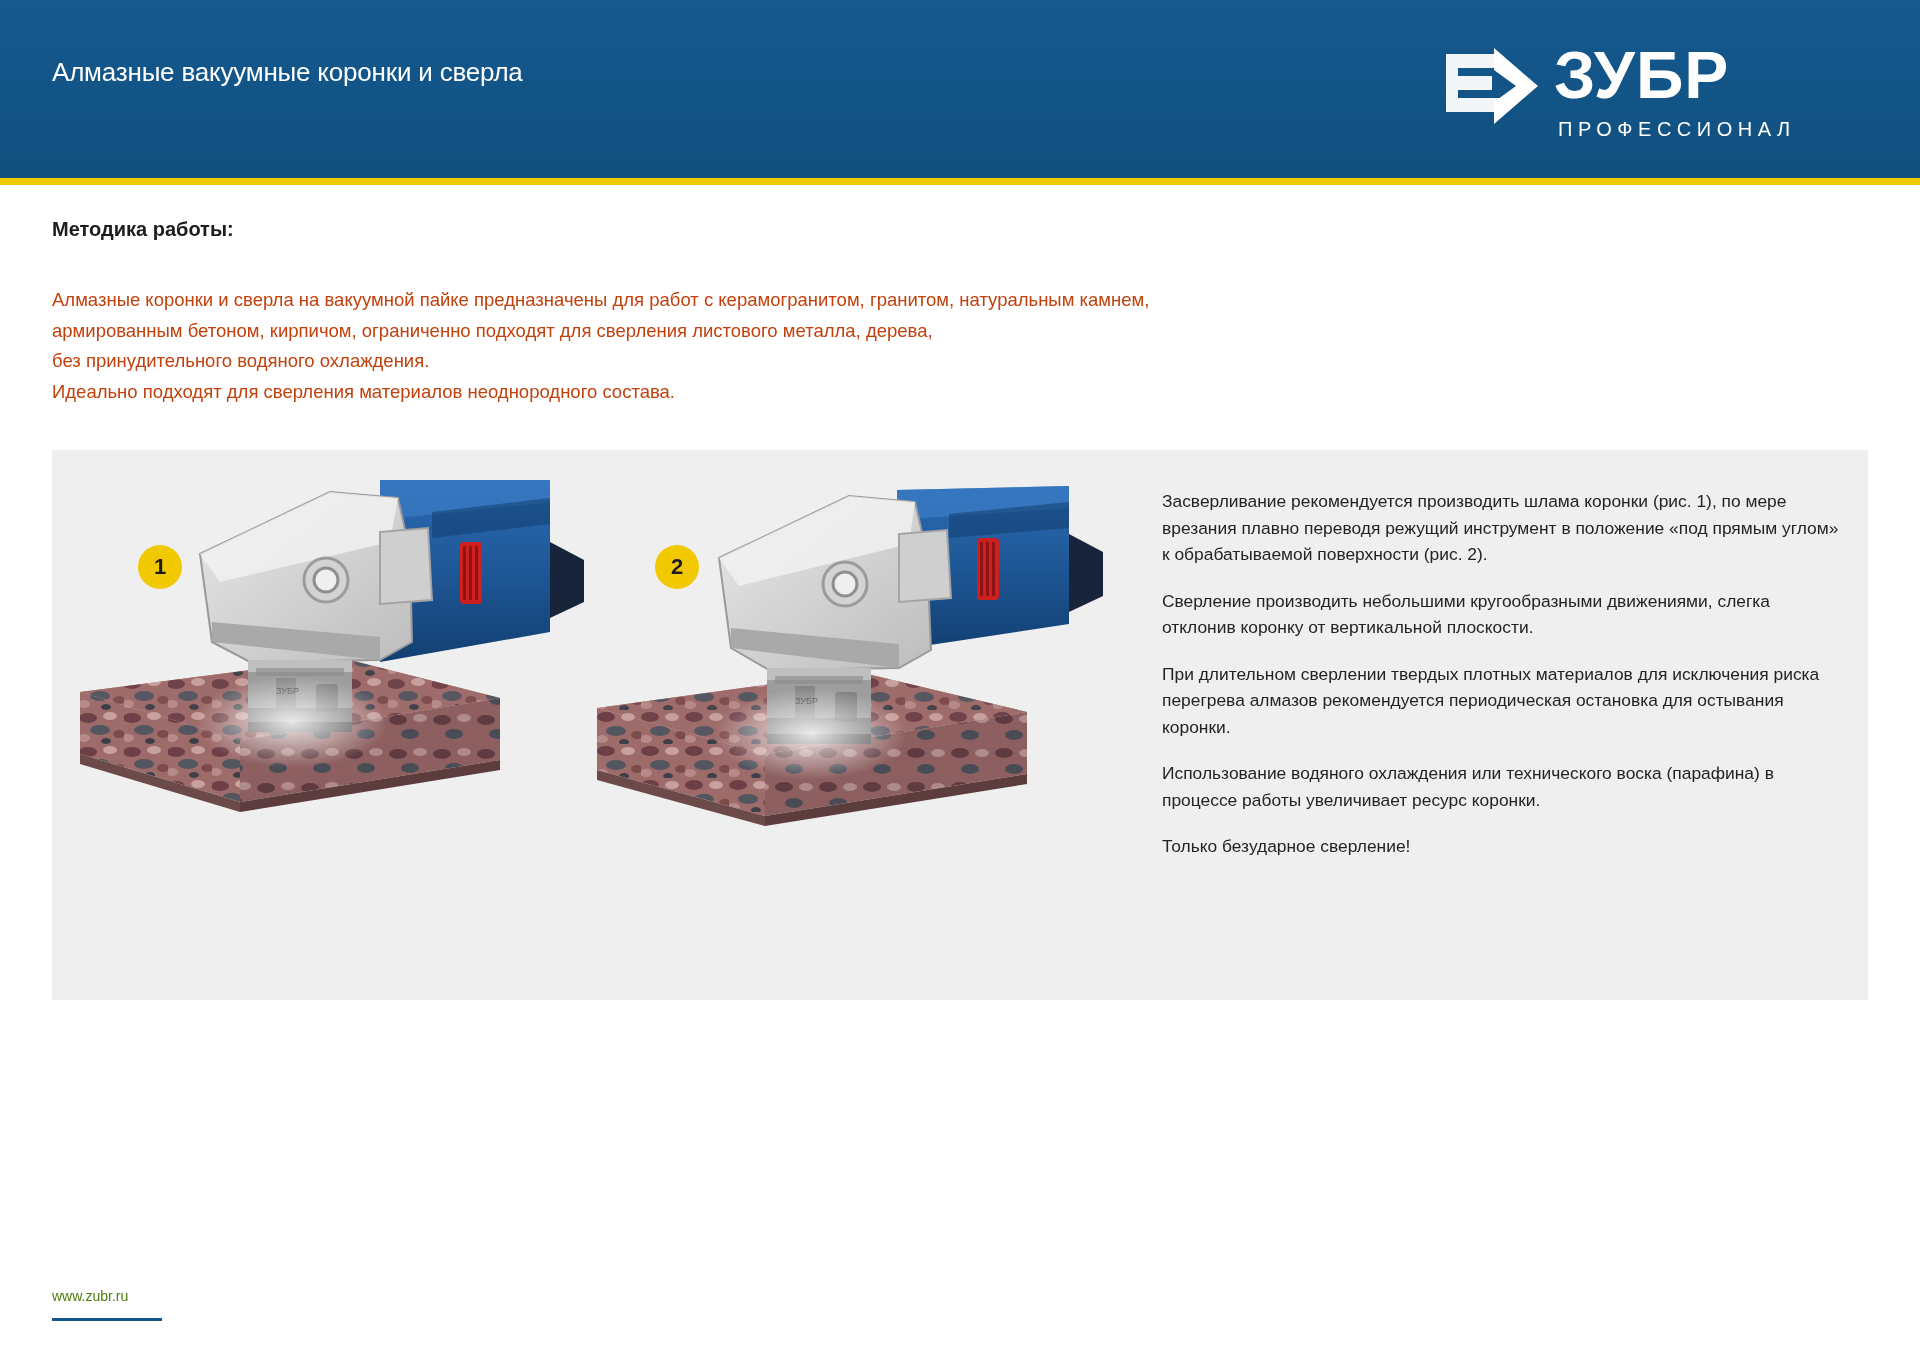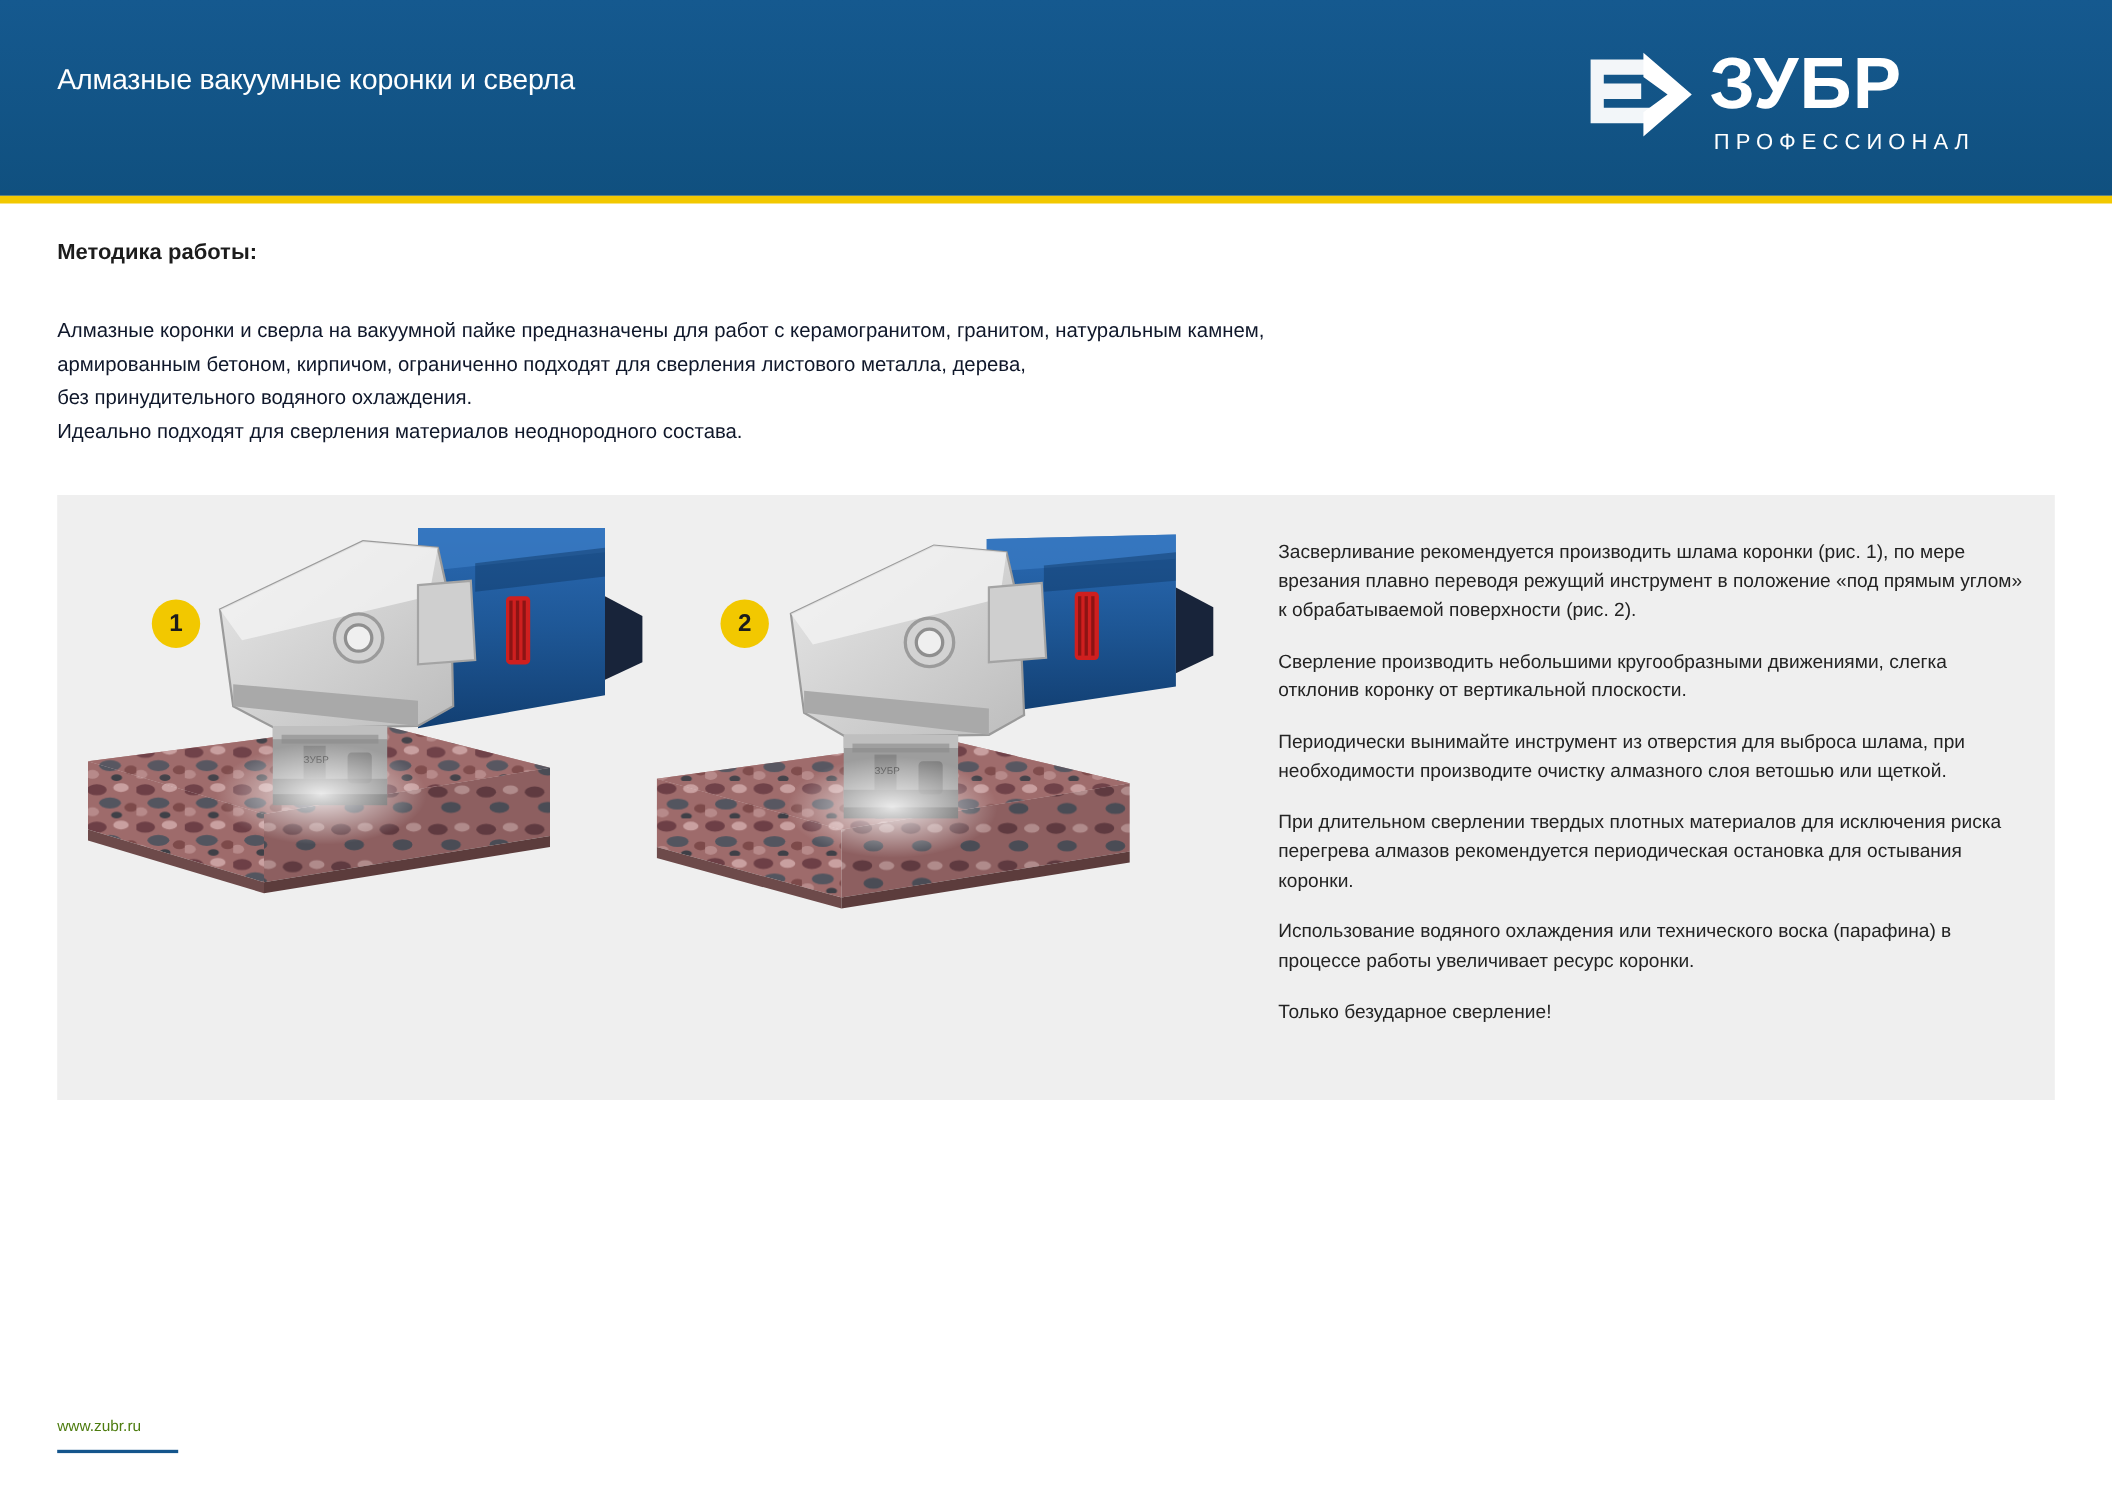--- a/index.html
+++ b/index.html
@@ -74,21 +74,21 @@
     font-size: 20px;
     font-weight: bold;
     color: #1c1c1c;
   }
   .intro {
     position: absolute;
     left: 52px; top: 285px;
     width: 1300px;
     font-size: 18.5px;
     line-height: 30.5px;
-    color: #0f172a;
+    color: #c2410c;
   }
   .intro p { margin: 0; }
 
   
   .panel {
     position: absolute;
     left: 52px; top: 450px;
     width: 1816px; height: 550px;
     background: #efefef;
   }
@@ -334,23 +334,20 @@
   </div>
 
   <div class="tips">
     <div class="tip">
       <span>Засверливание рекомендуется производить шлама коронки </span><b>(рис. 1)</b><span>, по мере врезания плавно переводя режущий инструмент в положение «под прямым углом» к обрабатываемой поверхности </span><b>(рис. 2)</b><span>.</span>
     </div>
     <div class="tip">
       <b>Сверление производить небольшими кругообразными движениями</b><span>, слегка отклонив коронку от вертикальной плоскости.</span>
     </div>
     <div class="tip">
-      <b>Периодически вынимайте инструмент из отверстия для выброса шлама,</b><span> при необходимости производите очистку алмазного слоя ветошью или щеткой.</span>
-    </div>
-    <div class="tip">
       <b>При длительном сверлении твердых плотных материалов</b><span> для исключения риска перегрева алмазов рекомендуется периодическая остановка для остывания коронки.</span>
     </div>
     <div class="tip">
       <b>Использование водяного охлаждения или технического воска (парафина)</b><span> в процессе работы увеличивает ресурс коронки.</span>
     </div>
     <div class="tip">
       <b>Только безударное сверление!</b>
     </div>
   </div>
 </div>

